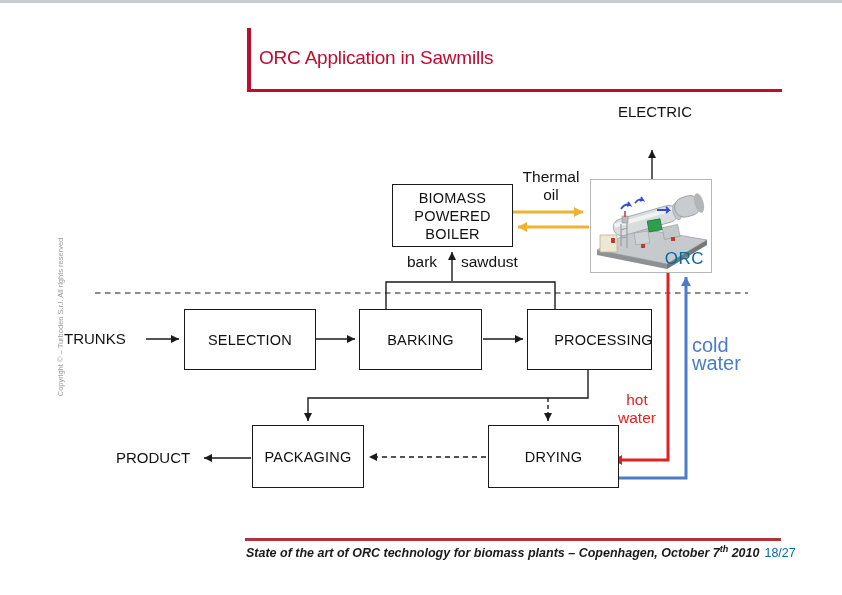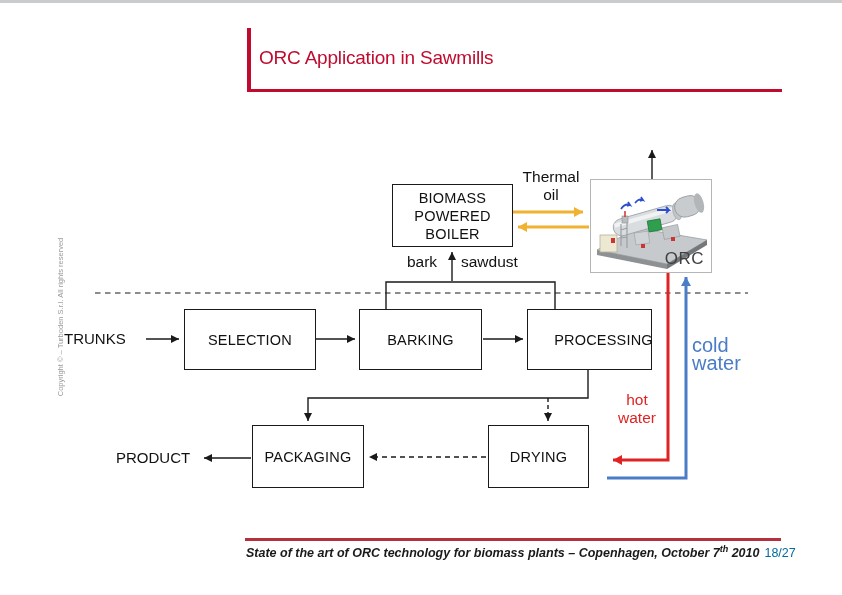--- a/index.html
+++ b/index.html
@@ -25,21 +25,21 @@
   .lbl{position:absolute;font-size:15px;line-height:18px;white-space:nowrap;}
   .lbl.center{text-align:center;white-space:normal;}
   .lbl.right{text-align:center;}
   .hotlbl{color:#e02222;}
   .coldlbl{color:#4a7cc7;}
   
   .orc-box{
     position:absolute;left:590px;top:179px;width:122px;height:94px;box-sizing:border-box;
     border:1px solid #b3b7ba;background:#fff;
   }
-  .orc-label{position:absolute;right:7px;bottom:3px;font-size:17px;letter-spacing:0.5px;color:#404040;}
+  .orc-label{position:absolute;right:7px;bottom:3px;font-size:17px;letter-spacing:0.5px;color:#0369a1;}
   
   .copyright{
     position:absolute;left:-22px;top:310px;width:170px;height:14px;
     transform:rotate(-90deg);
     font-size:7.5px;color:#9a9a9a;text-align:center;white-space:nowrap;
   }
   
   .footer-rule{position:absolute;left:245px;top:538px;width:536px;height:3px;background:#b5303d;}
   .footer{position:absolute;left:246px;top:544px;font-size:12.5px;white-space:nowrap;}
   .footer .ft{font-weight:bold;font-style:italic;color:#1a1a1a;}
@@ -86,20 +86,21 @@
 
   <path d="M513,212 H583" stroke="#efb231" stroke-width="3" fill="none" marker-end="url(#mY)"></path>
   <path d="M589,227 H518" stroke="#efb231" stroke-width="3" fill="none" marker-end="url(#mY)"></path>
 
   <path d="M668,273 V460 H613" stroke="#e02222" stroke-width="3" fill="none" marker-end="url(#mR)"></path>
 
   <path d="M607,478 H686 V277" stroke="#4a7cc7" stroke-width="3" fill="none" marker-end="url(#mBl)"></path>
 </svg>
 
 <div class="lbl center" style="left:595px;top:102px;width:120px;line-height:19px;">
+  <div>ELECTRIC</div>
 </div>
 
 <div class="lbl center" style="left:515px;top:168px;width:72px;line-height:18px;font-size:15.5px;">
   <div>Thermal</div>
   <div>oil</div>
 </div>
 
 <div class="dbox" style="left:392px;top:184px;width:121px;height:63px;">
   <div>
     <div>BIOMASS</div>
@@ -159,20 +160,20 @@
   <div>cold</div>
   <div>water</div>
 </div>
 <div class="lbl right hotlbl" style="left:612px;top:391px;width:50px;line-height:18px;font-size:15.5px;">
   <div>hot</div>
   <div>water</div>
 </div>
 
 <div class="lbl" style="left:116px;top:449px;">PRODUCT</div>
 <div class="dbox" style="left:252px;top:425px;width:112px;height:63px;">PACKAGING</div>
-<div class="dbox" style="left:488px;top:425px;width:101px;height:63px;">DRYING</div>
+<div class="dbox" style="left:488px;top:425px;width:131px;height:63px;">DRYING</div>
 
 <div class="copyright">Copyright ©  –  Turboden S.r.l. All rights reserved</div>
 
 <div class="footer-rule"></div>
 <div class="footer">
   <span class="ft">State of the art of ORC technology for biomass plants – Copenhagen, October 7</span><sup>th</sup><span class="ft"> 2010</span><span class="pg">18/27</span>
 </div>
 
 </body></html>

